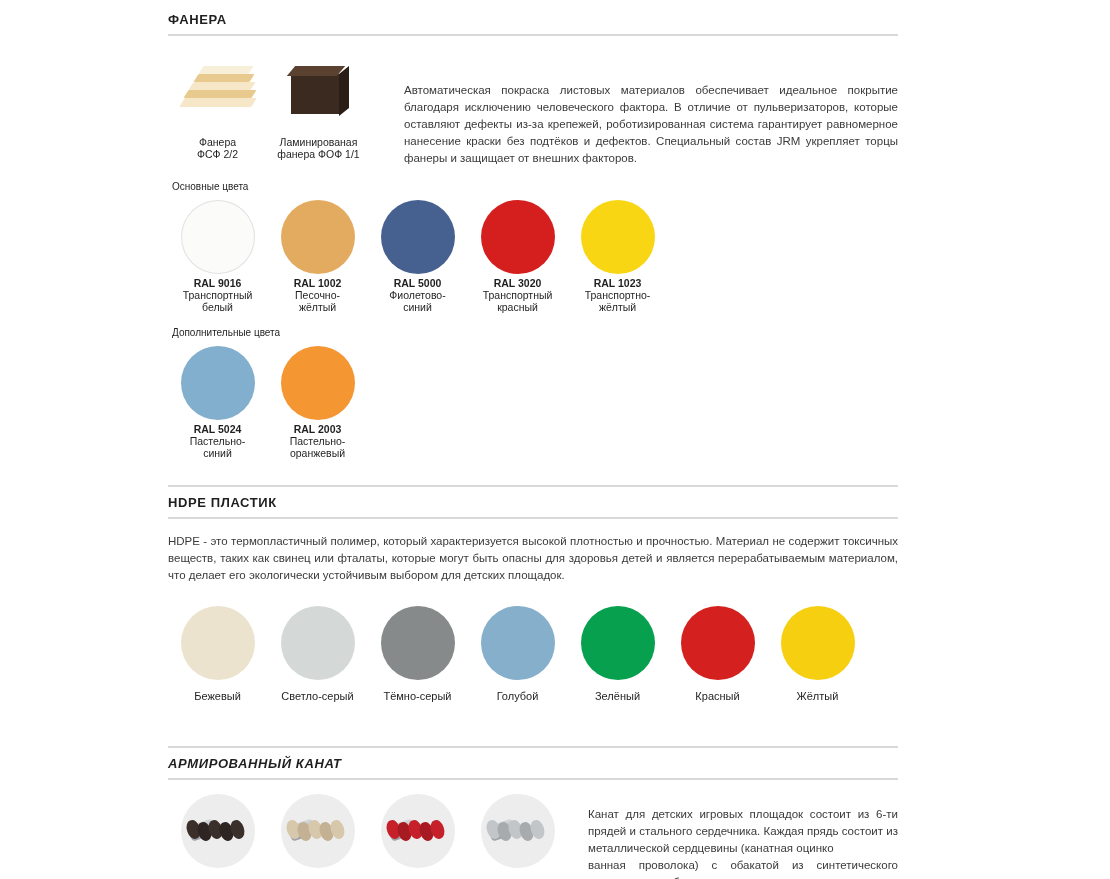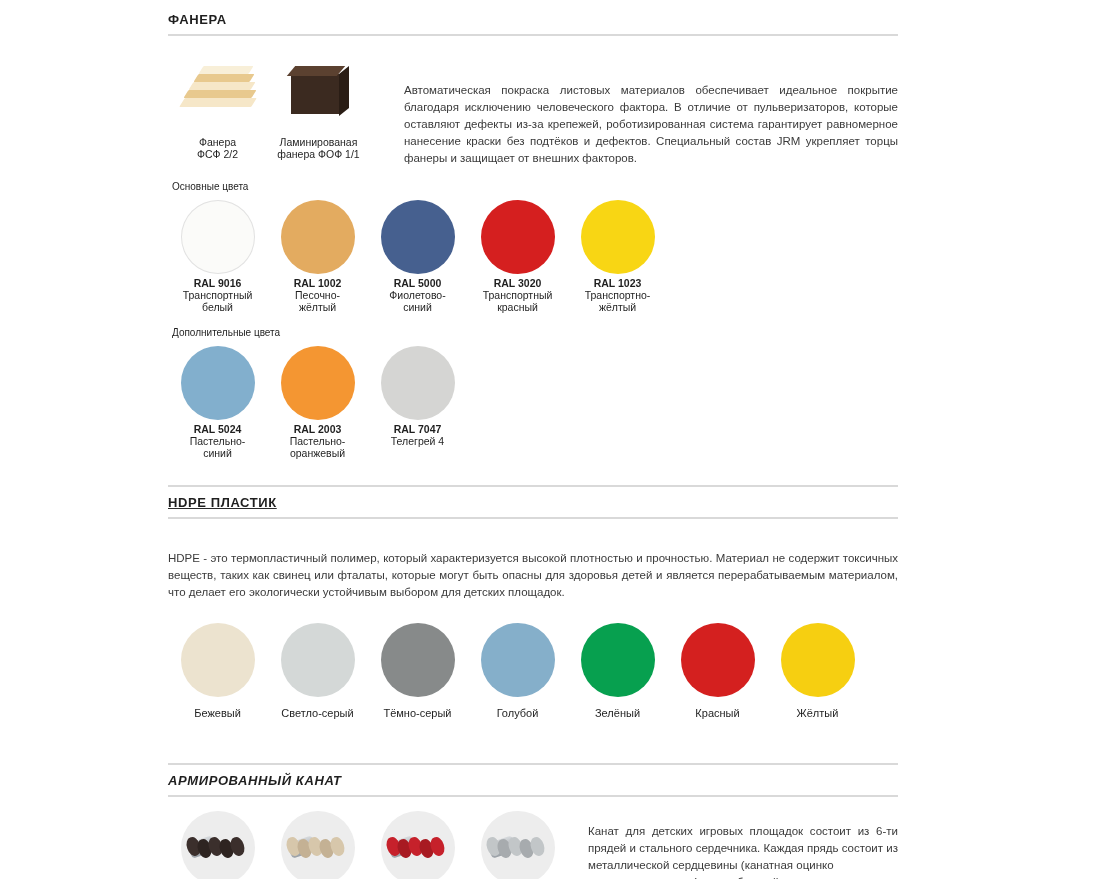--- a/index.html
+++ b/index.html
@@ -119,21 +119,21 @@
     color: #1f1f1f;
     line-height: 12px;
   }
 
   
   .para {
     font-size: 11.5px;
     line-height: 17px;
     color: #3a3a3a;
     text-align: justify;
-    padding-top: 31px;
+    padding-top: 14px;
   }
   .hdpe-row { display: flex; margin-top: 22px; }
   .hdpe-sw { width: 99px; margin-right: 1px; text-align: center; }
   .hdpe-name { font-size: 11px; color: #1f1f1f; margin-top: 10px; }
 
   
   .rope-wrap { display: flex; padding-top: 14px; }
   .rope-items { display: flex; }
   .rope-item { width: 99px; margin-right: 1px; text-align: center; }
   .rope-circle {
@@ -261,28 +261,23 @@
         <div class="sw-code">RAL 5024</div>
         <div class="sw-name" style="white-space:pre-line;">Пастельно-
 синий</div>
       </div>
       <div class="swatch">
         <div class="dot" style="background:#f49632"></div>
         <div class="sw-code">RAL 2003</div>
         <div class="sw-name" style="white-space:pre-line;">Пастельно-
 оранжевый</div>
       </div>
-      <div class="swatch">
-        <div class="dot" style="background:#d5d5d3"></div>
-        <div class="sw-code">RAL 7047</div>
-        <div class="sw-name" style="white-space:pre-line;">Телегрей 4</div>
-      </div>
-    </div>
-
-    <div class="section-head" style="margin-top:26px;text-decoration:underline;">
+    </div>
+
+    <div class="section-head" style="margin-top:26px;">
       <span class="title">HDPE ПЛАСТИК</span>
     </div>
 
     <div class="para">HDPE - это термопластичный полимер, который характеризуется высокой плотностью и прочностью. Материал не содержит токсичных веществ, таких как свинец или фталаты, которые могут быть опасны для здоровья детей и является перерабатываемым материалом, что делает его экологически устойчивым выбором для детских площадок.</div>
 
     <div class="hdpe-row">
       <div class="hdpe-sw">
         <div class="dot" style="background:#ece3cf"></div>
         <div class="hdpe-name">Бежевый</div>
       </div>

